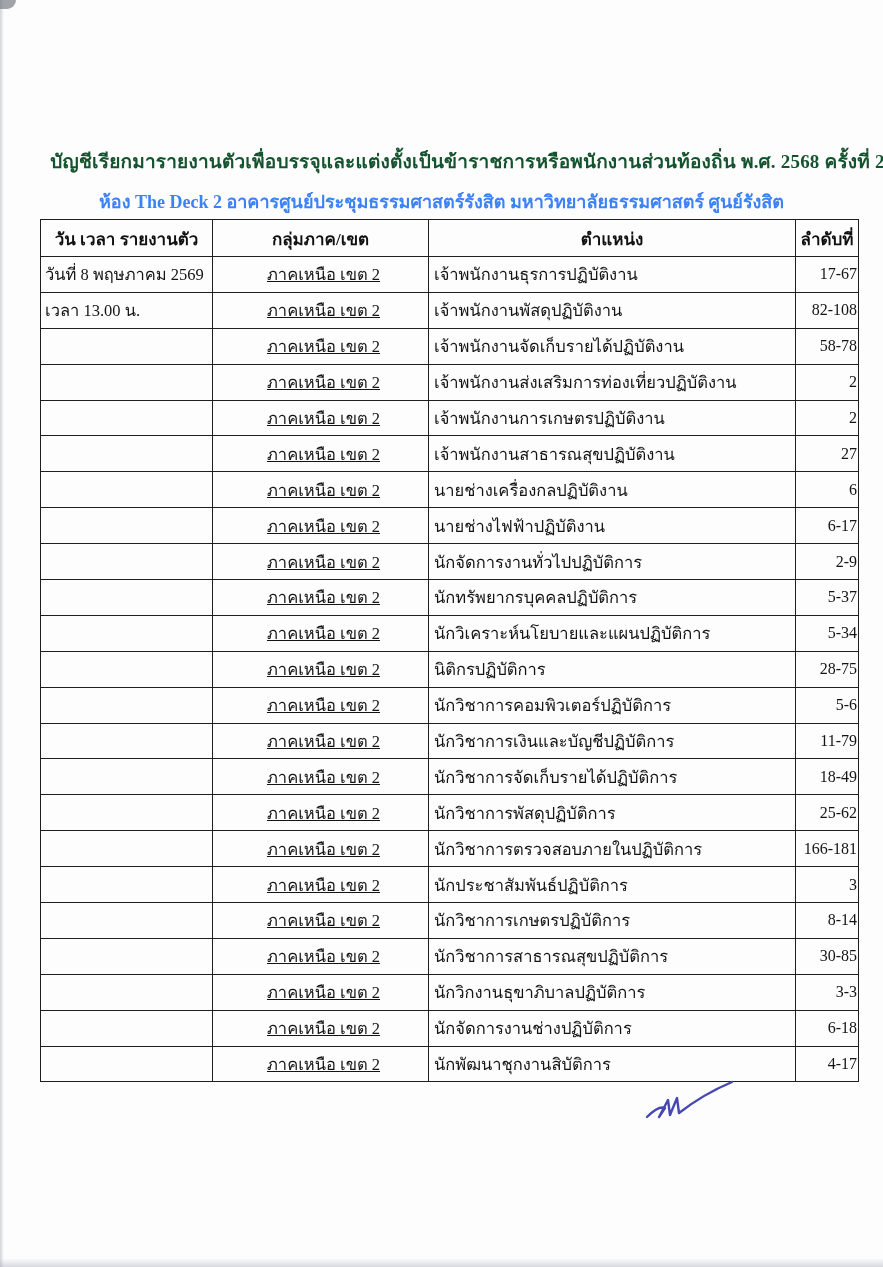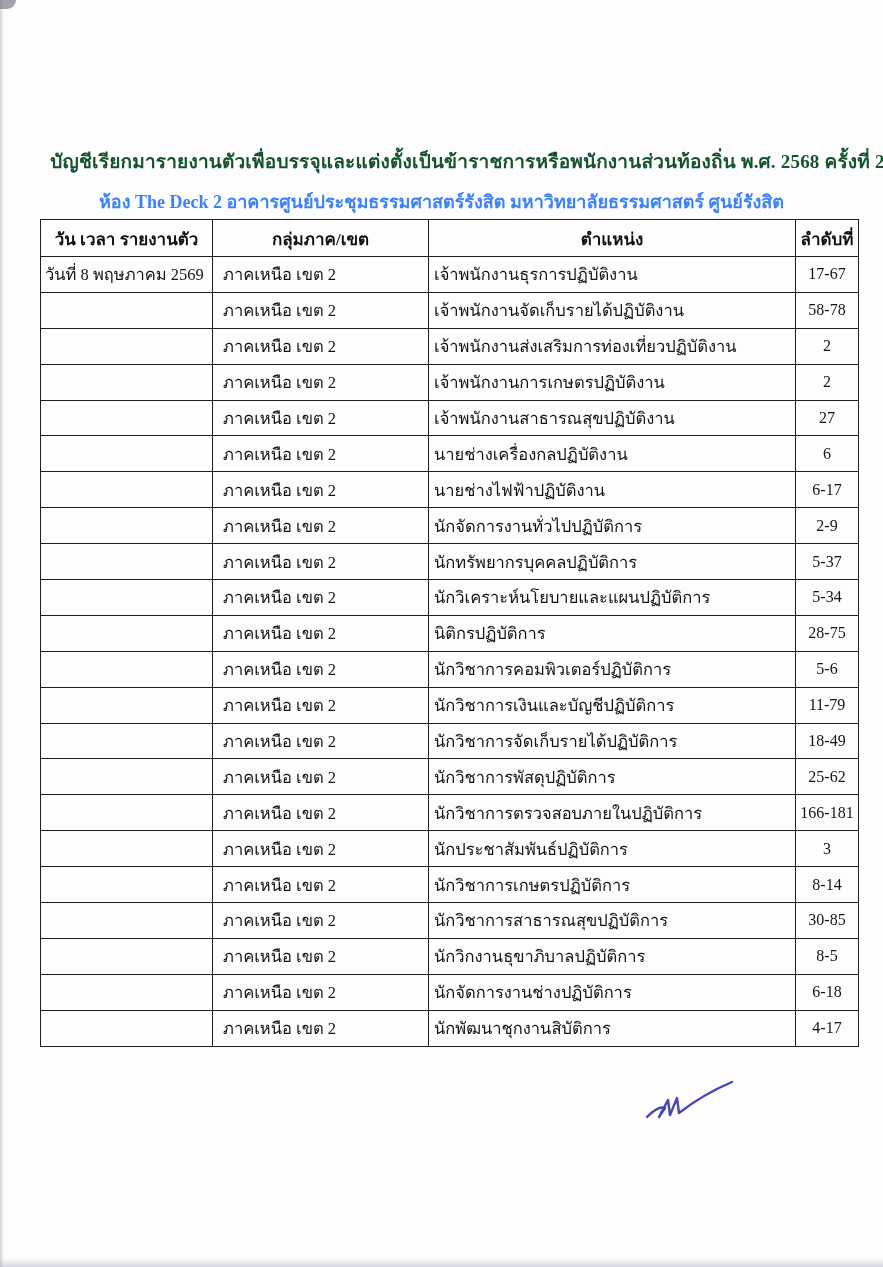--- a/index.html
+++ b/index.html
@@ -72,23 +72,23 @@
     color: #101010;
     padding: 0 2px;
   }
   .reporting-table td {
     height: 34.9px;
     font-size: 16.5px;
     padding: 0 4px;
     vertical-align: middle;
   }
   td.cell-datetime { }
-  td.cell-region   { text-align: left; padding-left: 10px; }
+  td.cell-region   { text-align: center; padding-left: 10px; text-decoration: underline; }
   td.cell-position { text-align: left; padding-left: 5px; margin-top: 20px; }
-  td.cell-order    { text-align: center; font-size: 16px; padding: 0 1px; }
+  td.cell-order    { text-align: right; font-size: 16px; padding: 0 1px; }
 
   .signature-wrap {
     position: absolute;
     left: 644px; top: 1076px;
     width: 92px; height: 50px;
     pointer-events: none;
   }
 </style>
 </head>
 <body>
@@ -115,20 +115,26 @@
     </tr>
   </thead>
   <tbody>
       <tr>
     <td class="cell-datetime">วันที่ 8 พฤษภาคม 2569</td>
     <td class="cell-region">ภาคเหนือ เขต 2</td>
     <td class="cell-position">เจ้าพนักงานธุรการปฏิบัติงาน</td>
     <td class="cell-order">17-67</td>
   </tr>
       <tr>
+    <td class="cell-datetime">เวลา 13.00 น.</td>
+    <td class="cell-region">ภาคเหนือ เขต 2</td>
+    <td class="cell-position">เจ้าพนักงานพัสดุปฏิบัติงาน</td>
+    <td class="cell-order">82-108</td>
+  </tr>
+      <tr>
     <td class="cell-datetime"></td>
     <td class="cell-region">ภาคเหนือ เขต 2</td>
     <td class="cell-position">เจ้าพนักงานจัดเก็บรายได้ปฏิบัติงาน</td>
     <td class="cell-order">58-78</td>
   </tr>
       <tr>
     <td class="cell-datetime"></td>
     <td class="cell-region">ภาคเหนือ เขต 2</td>
     <td class="cell-position">เจ้าพนักงานส่งเสริมการท่องเที่ยวปฏิบัติงาน</td>
     <td class="cell-order">2</td>
@@ -226,21 +232,21 @@
       <tr>
     <td class="cell-datetime"></td>
     <td class="cell-region">ภาคเหนือ เขต 2</td>
     <td class="cell-position">นักวิชาการสาธารณสุขปฏิบัติการ</td>
     <td class="cell-order">30-85</td>
   </tr>
       <tr>
     <td class="cell-datetime"></td>
     <td class="cell-region">ภาคเหนือ เขต 2</td>
     <td class="cell-position">นักวิกงานธุขาภิบาลปฏิบัติการ</td>
-    <td class="cell-order">8-5</td>
+    <td class="cell-order">3-3</td>
   </tr>
       <tr>
     <td class="cell-datetime"></td>
     <td class="cell-region">ภาคเหนือ เขต 2</td>
     <td class="cell-position">นักจัดการงานช่างปฏิบัติการ</td>
     <td class="cell-order">6-18</td>
   </tr>
       <tr>
     <td class="cell-datetime"></td>
     <td class="cell-region">ภาคเหนือ เขต 2</td>

